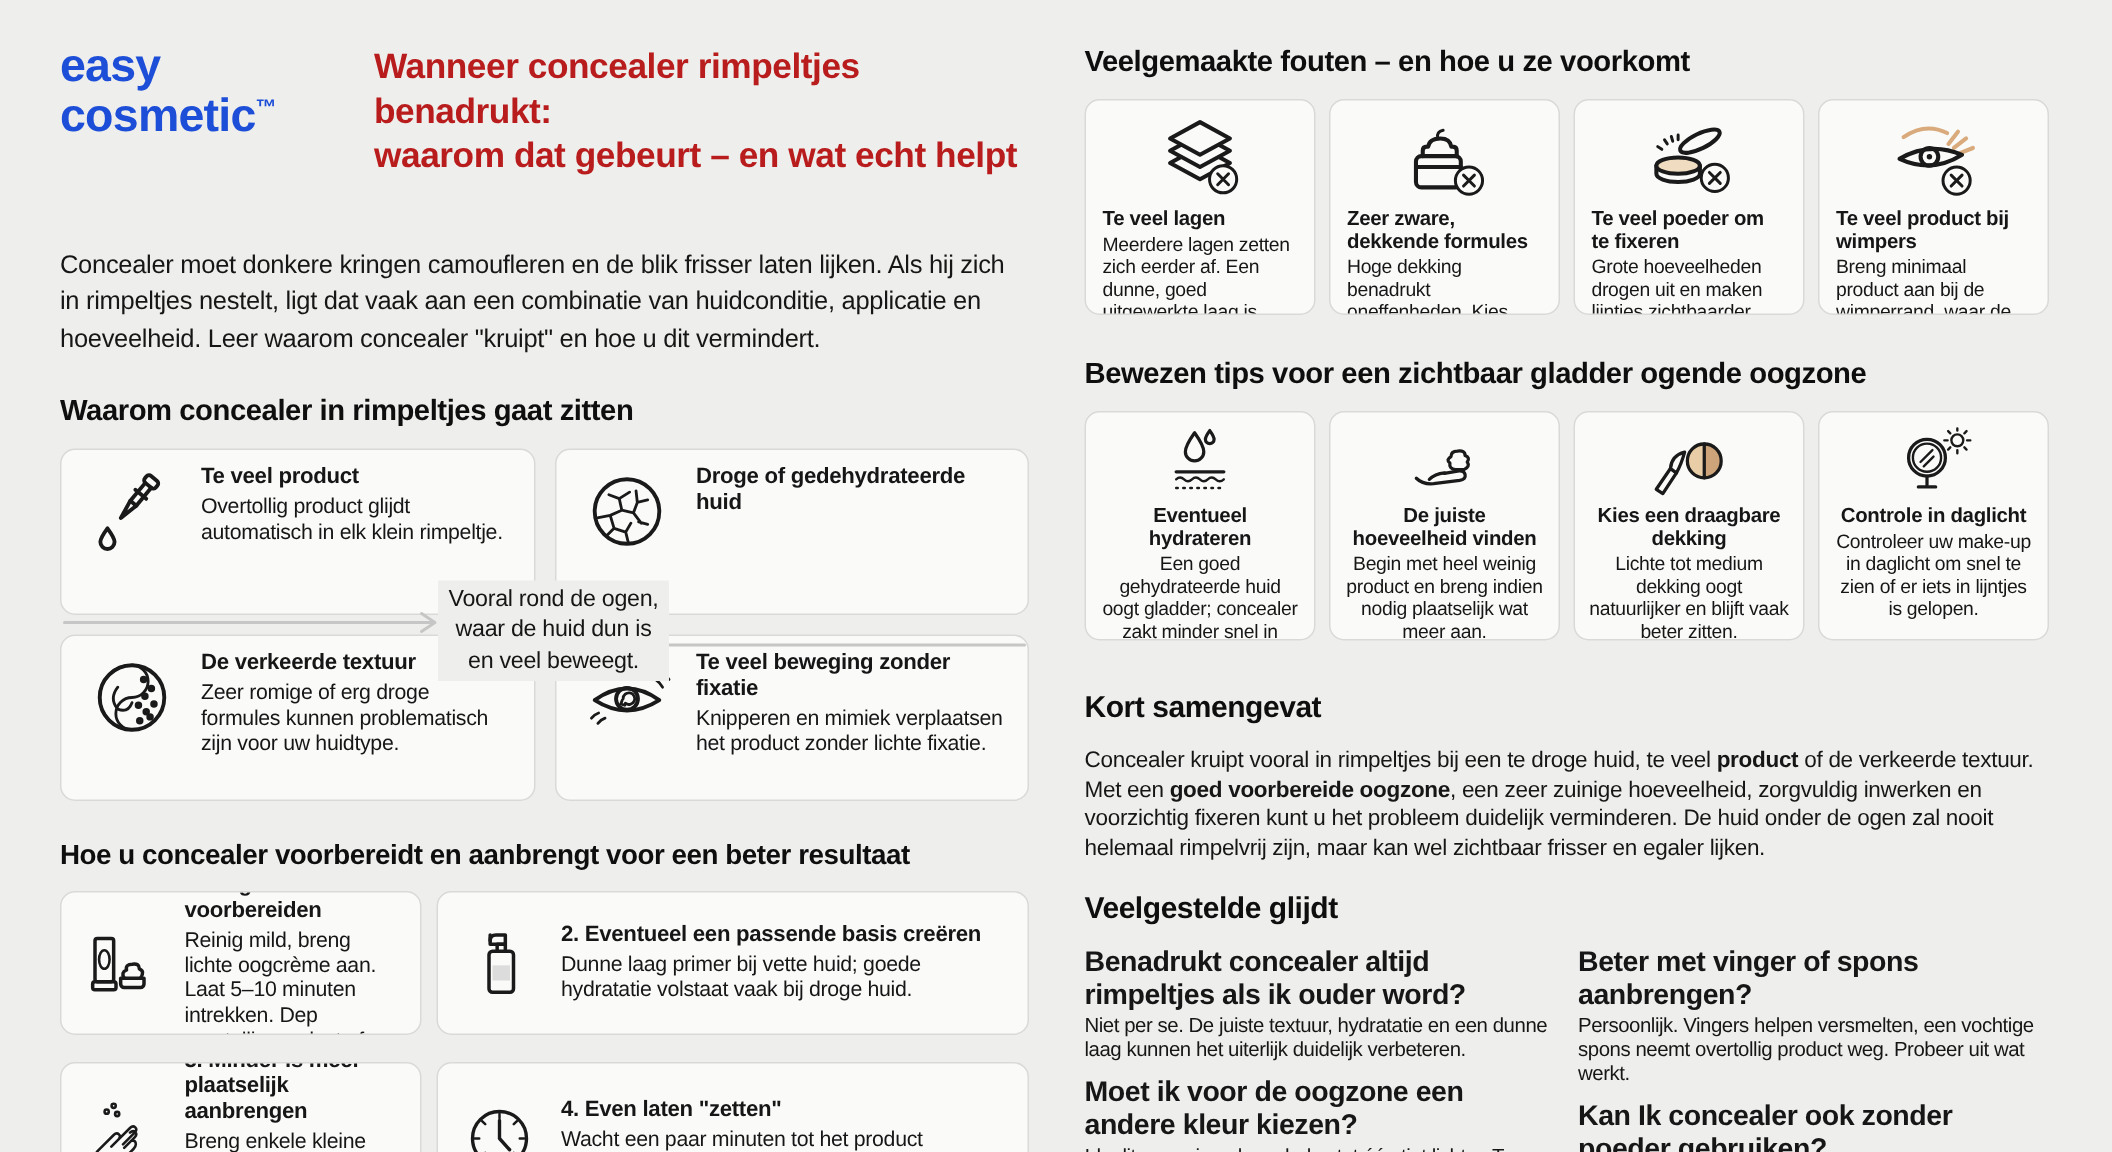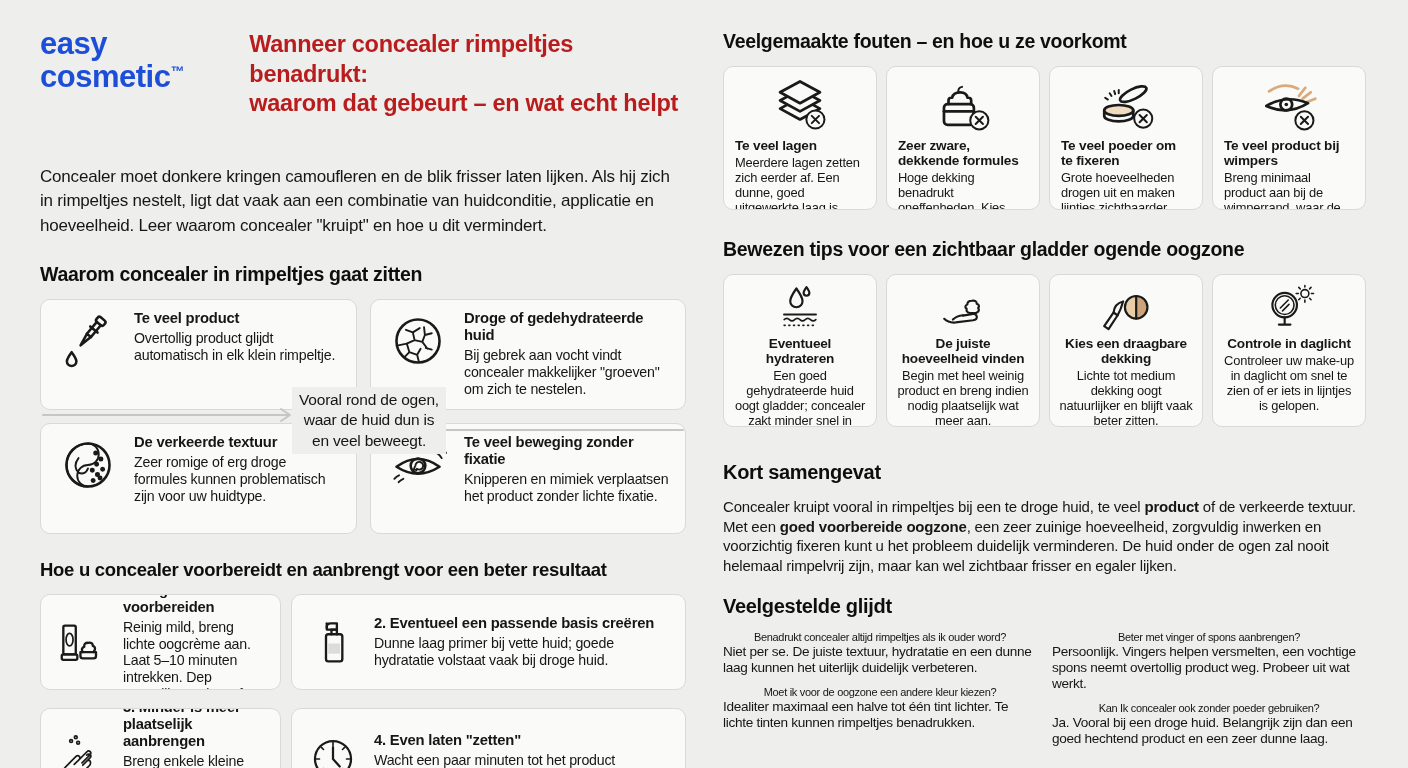--- a/index.html
+++ b/index.html
@@ -51,21 +51,21 @@
   .tcard .ictr{height:50px;display:flex;justify-content:center;align-items:center;margin-bottom:3px;}
   .ttitle{font-weight:bold;font-size:13.6px;line-height:1.12;letter-spacing:-0.2px;margin-bottom:3px;}
   .tbody{font-size:12.9px;line-height:1.15;letter-spacing:-0.2px;}
   .sec-mistakes{margin-bottom:0;}
   .h2-tips{margin-top:28px;}
   .h2-summary{margin-top:34px;font-size:20px;}
   .summary-p{margin:7px 0 12px 0;font-size:15px;line-height:1.3;letter-spacing:-0.2px;}
   .h2-faq{margin-top:20px;font-size:20px;}
   .faq-grid{display:grid;grid-template-columns:1fr 1fr;column-gap:15px;margin-top:9px;}
   .faq-item{margin-bottom:10px;}
-  .faq-q{font-weight:normal;font-size:11px;line-height:1.18;letter-spacing:-0.3px;text-align:center;}
+  .faq-q{font-weight:bold;font-size:19px;line-height:1.18;letter-spacing:-0.3px;}
   .faq-a{font-size:13.6px;line-height:1.18;letter-spacing:-0.3px;}
 
   
   .ic *{stroke:#1a1a1a;stroke-width:3;fill:none;stroke-linecap:round;stroke-linejoin:round;}
   .ic .thin{stroke-width:2.2;}
   .ic .dot{fill:#1a1a1a;stroke:none;}
   .ic .fc{fill:#fafaf9;}
   .ic .tan1{fill:#f0ddc1;stroke:none;}
   .ic .tan2{fill:#e9cda7;stroke:none;}
   .ic .tan3{fill:#cda47a;stroke:none;}
@@ -123,21 +123,20 @@
 
       <div class="card why-card">
         <div class="ictr">
           <svg class="ic" width="62" height="62" viewBox="0 0 72 72">
             <circle cx="36" cy="36" r="25"></circle>
             <path class="thin" d="M30 26 L38 21 M30 26 L22 23 M30 26 L32 35 L23 39 M32 35 L41 37 L44 29 L52 27 M41 37 L47 45 M23 39 L13 41 M23 39 L26 49 L20 55 M26 49 L35 52 L39 45 M35 52 L37 60 M44 29 L43 20 M52 46 L45 44"></path>
           </svg>
         </div>
         <div>
           <div class="wtitle">Droge of gedehydrateerde huid</div>
-          <div class="wbody">Bij gebrek aan vocht vindt concealer makkelijker "groeven" om zich te nestelen.</div>
         </div>
       </div>
 
       <div class="card why-card">
         <div class="ictr">
           <svg class="ic" width="62" height="62" viewBox="0 0 72 72">
             <circle cx="36" cy="36" r="25"></circle>
             <path class="thin" d="M36 11 a25 25 0 0 0 0 50 a12.5 12.5 0 0 1 0 -25 a12.5 12.5 0 0 0 0 -25"></path>
             <path class="thin" d="M25 28 q-7 9 0 17 q8 3 11 -5"></path>
             <g class="dot">

